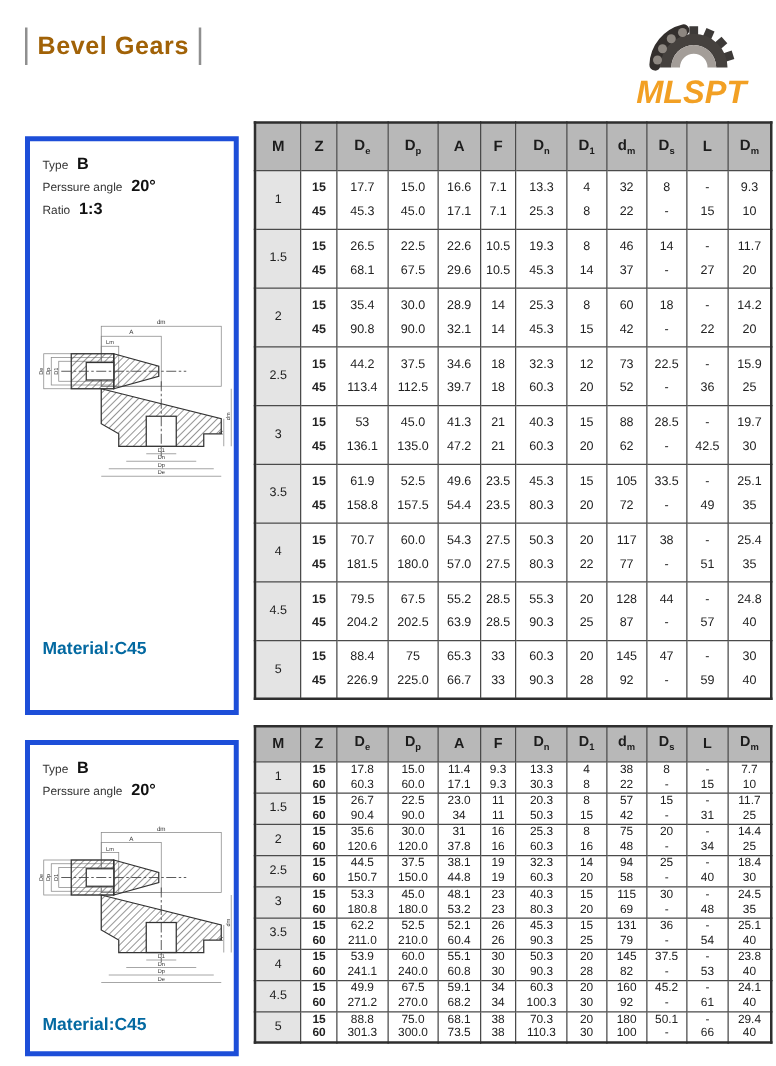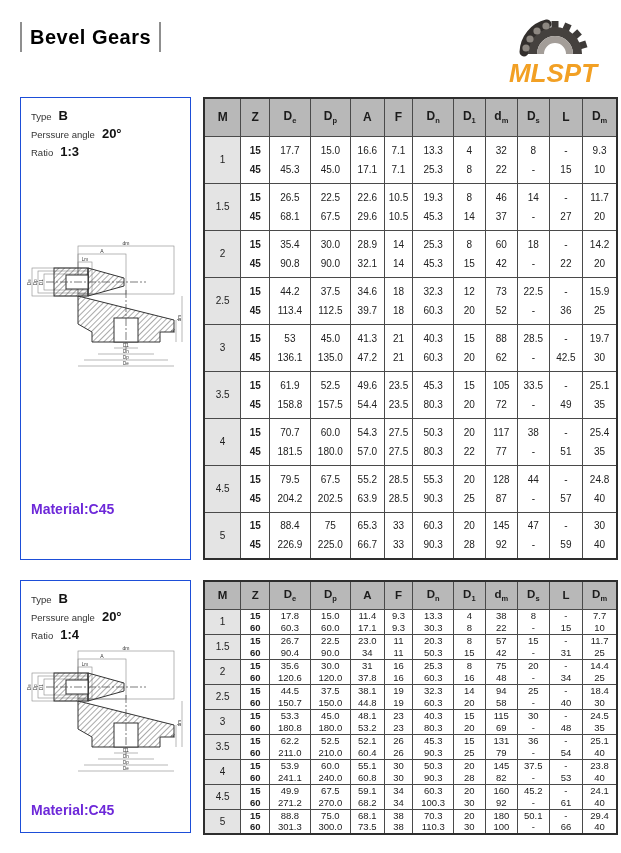--- a/index.html
+++ b/index.html
@@ -4,33 +4,33 @@
 <style>
   * { margin:0; padding:0; box-sizing:border-box; }
   body {
     width:621px; height:853px; position:relative;
     background:#ffffff; font-family:"Liberation Sans", sans-serif; color:#222;
     overflow:hidden;
   }
   
   .title-row { position:absolute; left:20px; top:22px; display:flex; align-items:center; gap:8px; }
   .title-bar { width:2px; height:30px; background:#8f8f8f; }
-  .page-title { font-size:20px; font-weight:bold; letter-spacing:.5px; color:#000000; }
+  .page-title { font-size:20px; font-weight:bold; letter-spacing:.5px; color:#a16207; }
   .logo { position:absolute; left:498px; top:4px; width:110px; height:84px; }
   
   .info-panel {
     position:absolute; left:20px; width:171px;
-    border:1px solid #1d4ed8; background:#fff;
+    border:4px solid #1d4ed8; background:#fff;margin-top:12px;
   }
   .panel-1 { top:97px; height:463px; }
   .panel-2 { top:580px; height:253px; }
   .info-block { padding:10px 0 0 10px; }
   .info-line { font-size:9.5px; color:#333; margin-bottom:3px; white-space:nowrap; }
   .info-value { font-weight:bold; font-size:13px; margin-left:7px; color:#111; }
-  .material { position:absolute; left:10px; font-weight:bold; font-size:14px; color:#6d28d9; }
+  .material { position:absolute; left:10px; font-weight:bold; font-size:14px; color:#0369a1; }
   .panel-1 .material { bottom:42px; }
   .panel-2 .material { bottom:14px; }
   .diagram { position:absolute; left:5px; }
   .panel-1 .diagram { top:140px; }
   .panel-2 .diagram { top:62px; }
   
   .gear-table {
     position:absolute; left:203px; width:415px;
     border-collapse:collapse; table-layout:fixed;
     border:2px solid #2e2e2e;
@@ -592,21 +592,20 @@
           <div>40</div>
         </td>
       </tr>
     </tbody>
 </table>
 
 <div class="info-panel panel-2">
   <div class="info-block">
     <div class="info-line"><span>Type</span><span class="info-value">B</span></div>
     <div class="info-line"><span>Perssure angle</span><span class="info-value">20°</span></div>
-    <div class="info-line"><span>Ratio</span><span class="info-value">1:4</span></div>
   </div>
 
   <div class="diagram">
     <svg width="160" height="135" viewBox="0 0 160 135">
       <defs>
         <pattern id="h2" width="4" height="4" patternTransform="rotate(45)" patternUnits="userSpaceOnUse">
           <line x1="0" y1="0" x2="0" y2="4" stroke="#555" stroke-width="1"></line>
         </pattern>
       </defs>
       <rect x="52" y="8" width="96" height="48" fill="none" stroke="#888" stroke-width=".6"></rect>

